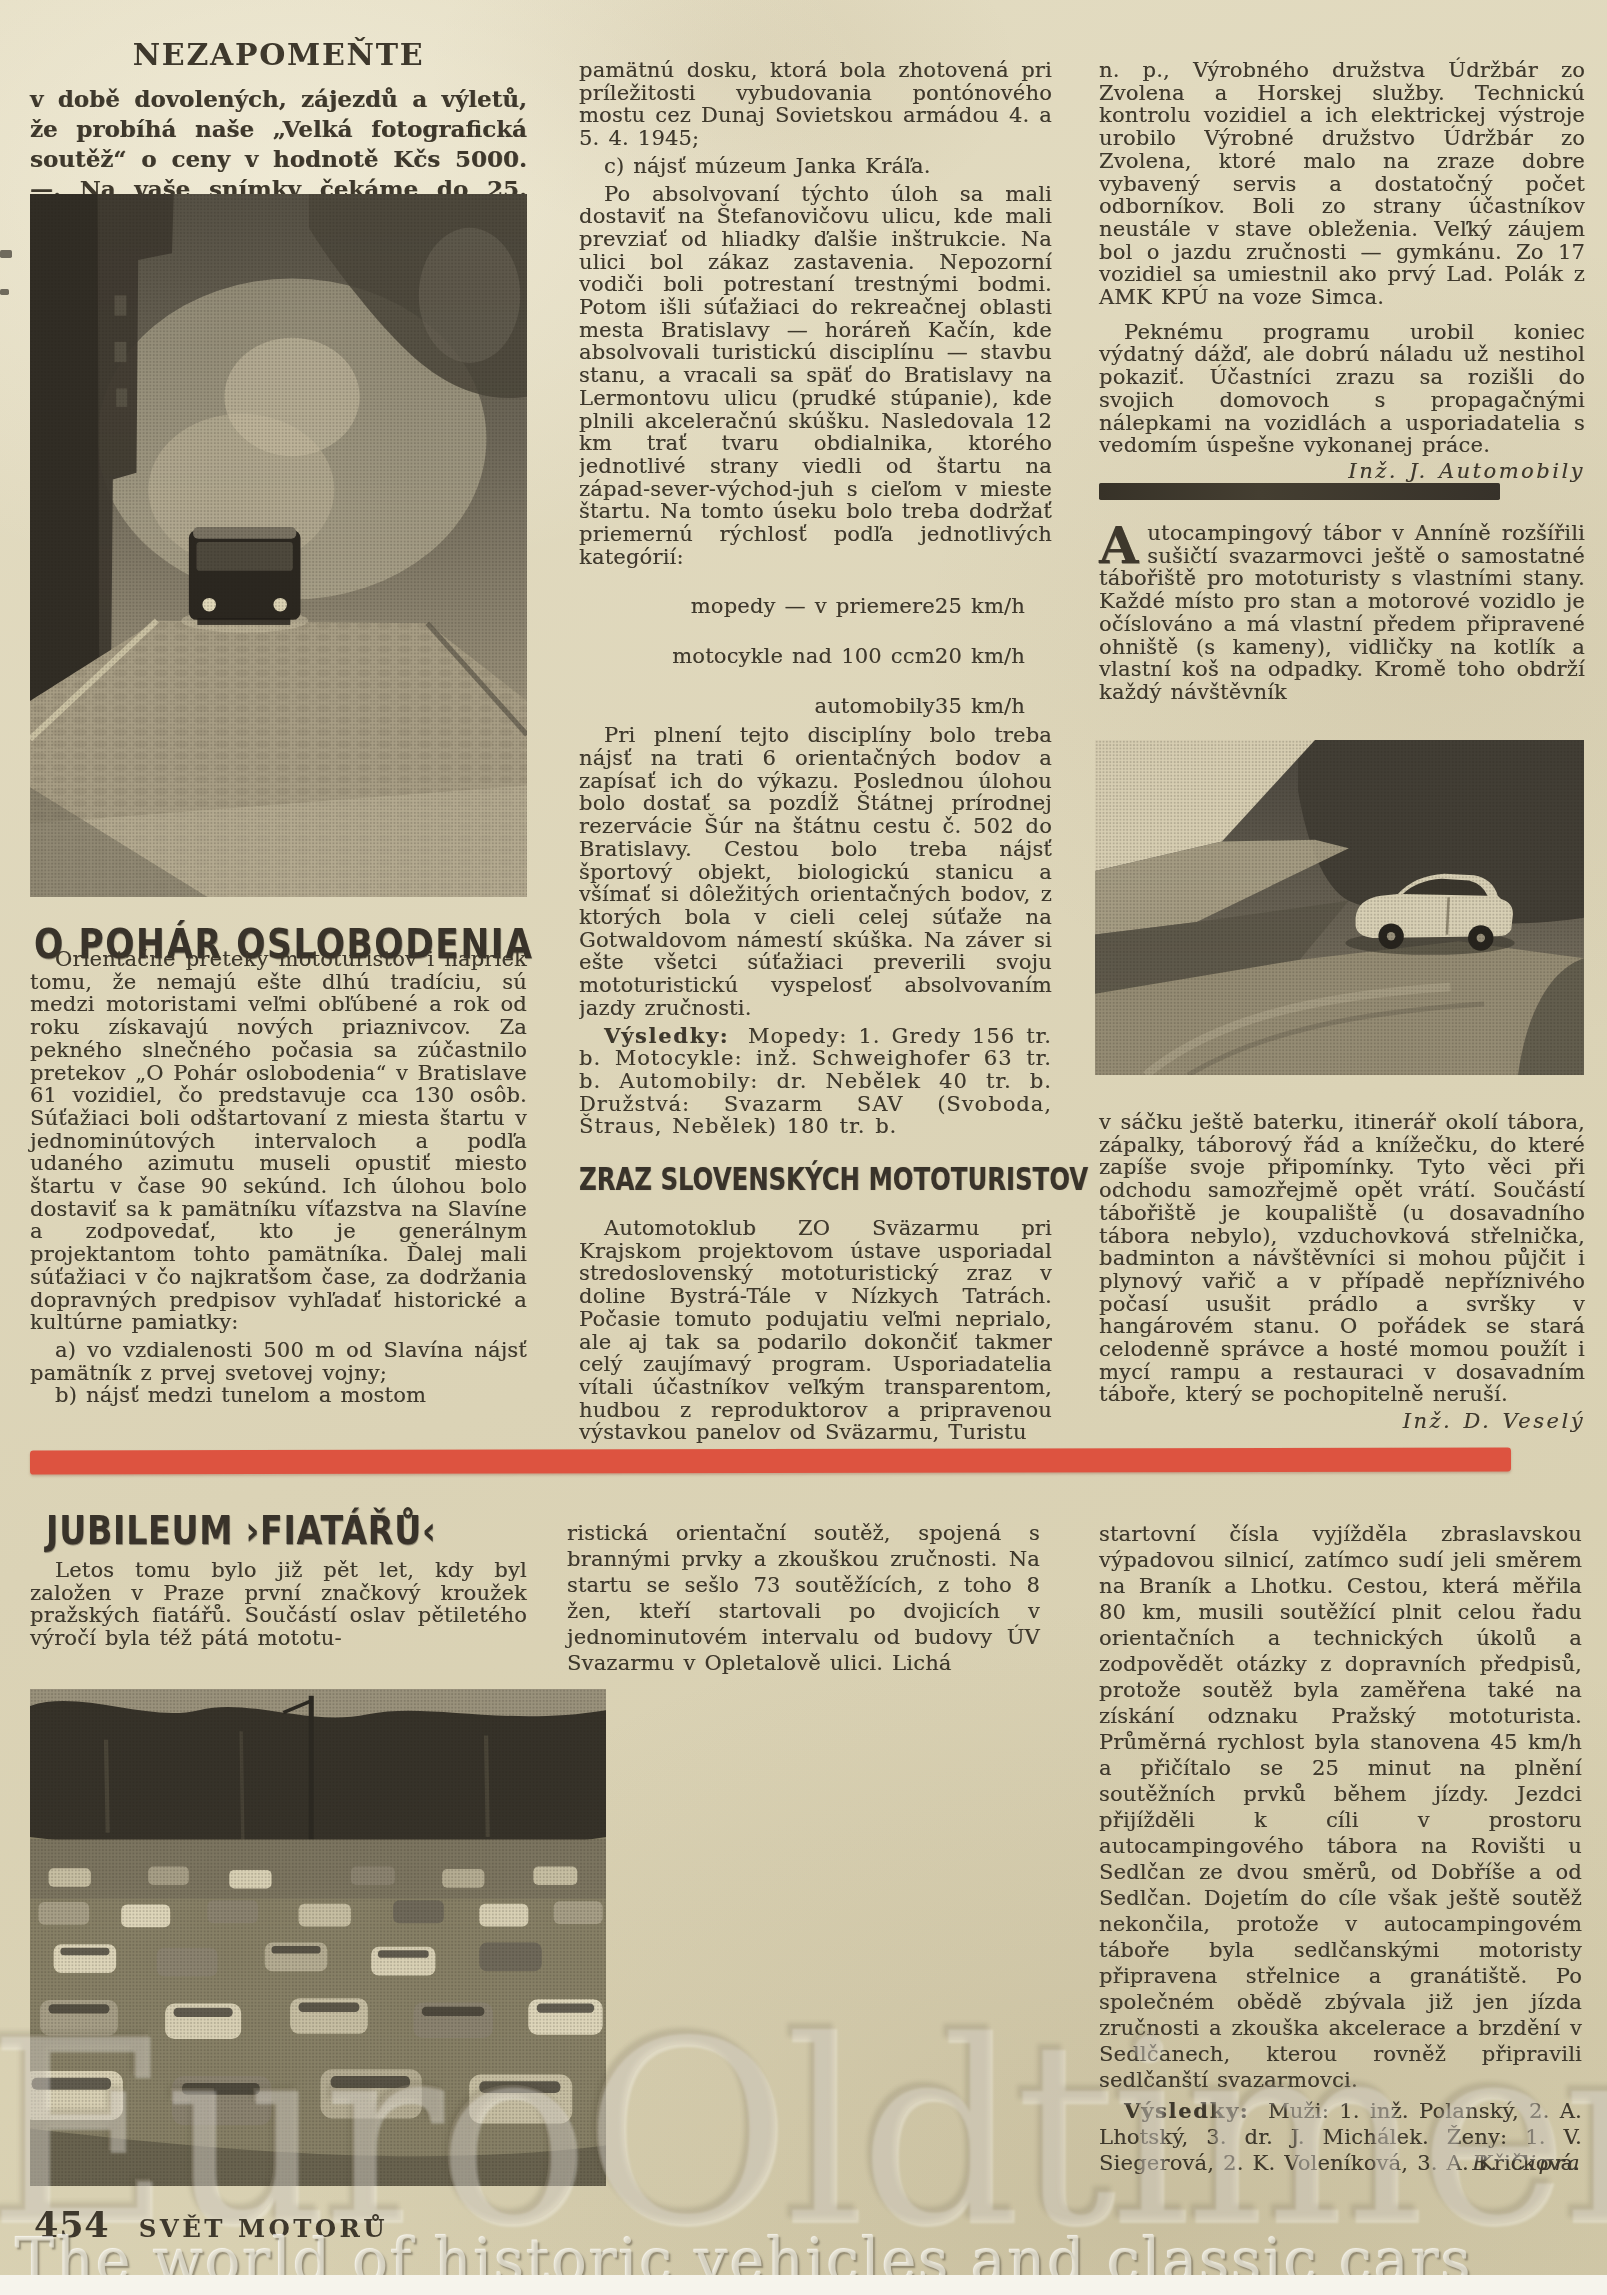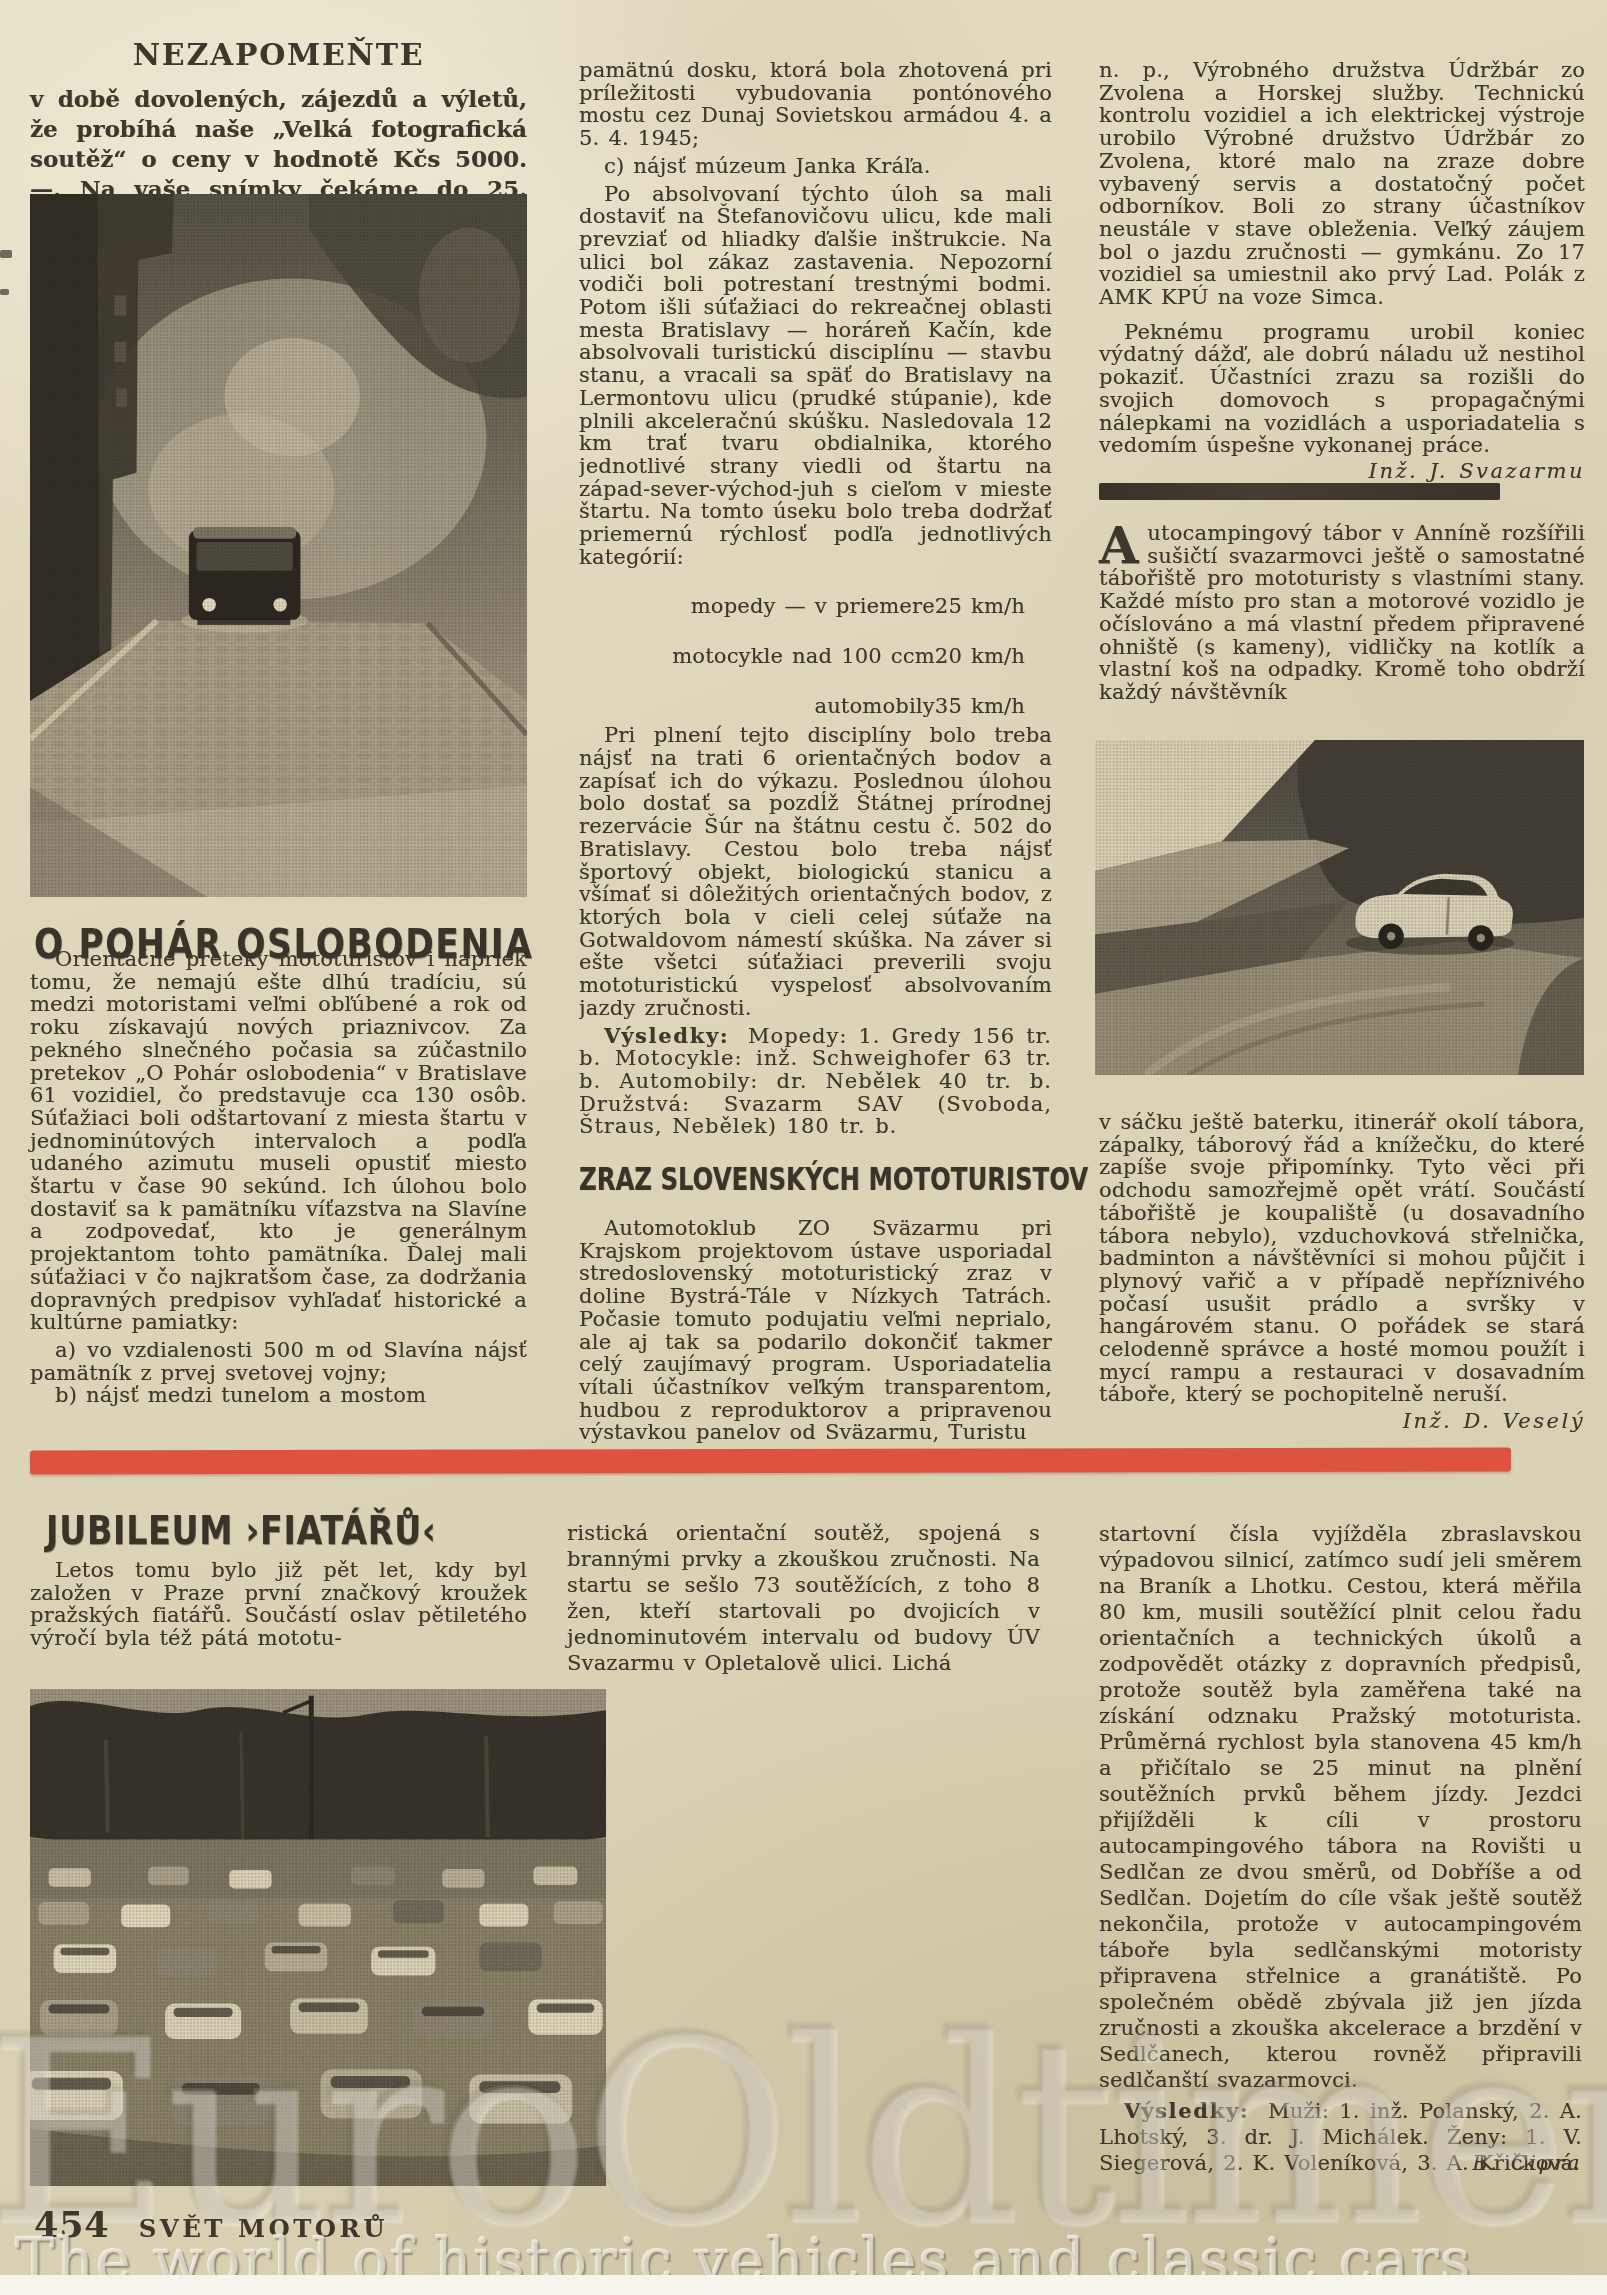--- a/index.html
+++ b/index.html
@@ -137,21 +137,21 @@
   </div>
 
   <div class="abs head-sans" style="left:579px; top:1160px; font-size:29px; transform:scale(0.84,1.1); transform-origin:left top;">ZRAZ SLOVENSKÝCH MOTOTURISTOV</div>
   <div class="abs body-text" style="left:579px; top:1217px; width:473px;">
     <p class="indent">Automotoklub ZO Sväzarmu pri Krajskom projektovom ústave usporiadal stredoslovenský mototuristický zraz v doline Bystrá-Tále v Nízkych Tatrách. Počasie tomuto podujatiu veľmi neprialo, ale aj tak sa podarilo dokončiť takmer celý zaujímavý program. Usporiadatelia vítali účastníkov veľkým transparentom, hudbou z reproduktorov a pripravenou výstavkou panelov od Sväzarmu, Turistu</p>
   </div>
 
   <div class="abs body-text" style="left:1099px; top:59px; width:486px;">
     <p>n. p., Výrobného družstva Údržbár zo Zvolena a Horskej služby. Technickú kontrolu vozidiel a ich elektrickej výstroje urobilo Výrobné družstvo Údržbár zo Zvolena, ktoré malo na zraze dobre vybavený servis a dostatočný počet odborníkov. Boli zo strany účastníkov neustále v stave obleženia. Veľký záujem bol o jazdu zručnosti — gymkánu. Zo 17 vozidiel sa umiestnil ako prvý Lad. Polák z AMK KPÚ na voze Simca.</p>
     <p class="indent" style="margin-bottom:0;margin-top:12px;">Peknému programu urobil koniec výdatný dážď, ale dobrú náladu už nestihol pokaziť. Účastníci zrazu sa rozišli do svojich domovoch s propagačnými nálepkami na vozidlách a usporiadatelia s vedomím úspešne vykonanej práce.</p>
-    <div class="sig">Inž. J. Svazarmu</div>
+    <div class="sig">Inž. J. Automobily</div>
   </div>
 
   <div class="divider-black"></div>
 
   <div class="abs body-text" style="left:1099px; top:522px; width:486px;">
     <span class="dropcap">A</span>
     <span>utocampingový tábor v Anníně rozšířili sušičtí svazarmovci ještě o samostatné tábořiště pro mototuristy s vlastními stany. Každé místo pro stan a motorové vozidlo je očíslováno a má vlastní předem připravené ohniště (s kameny), vidličky na kotlík a vlastní koš na odpadky. Kromě toho obdrží každý návštěvník</span>
   </div>
 
   <div class="photo" style="left:1095px; top:740px; width:489px; height:335px;">

